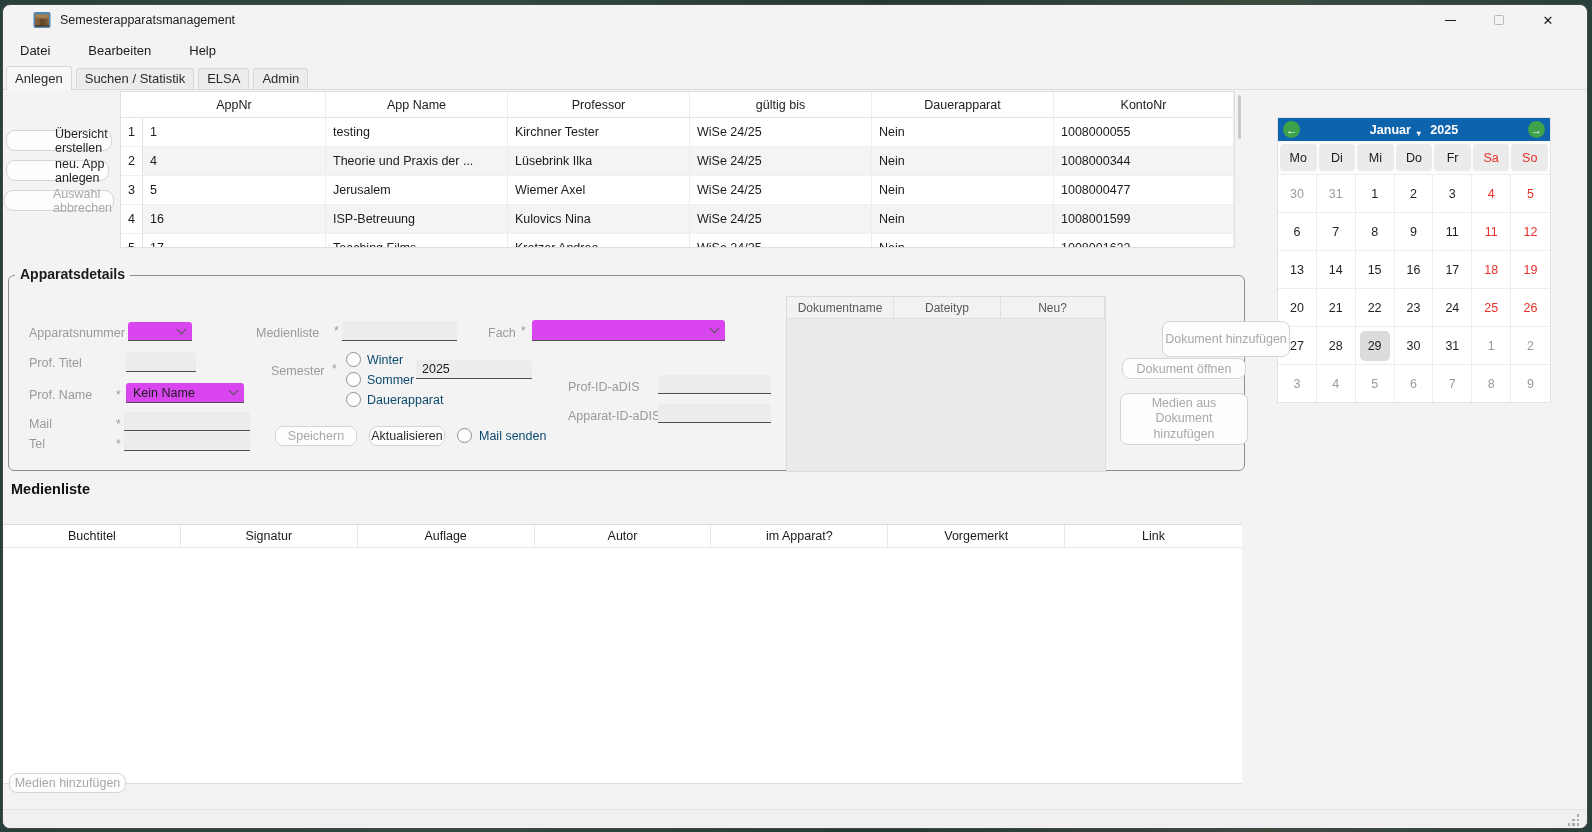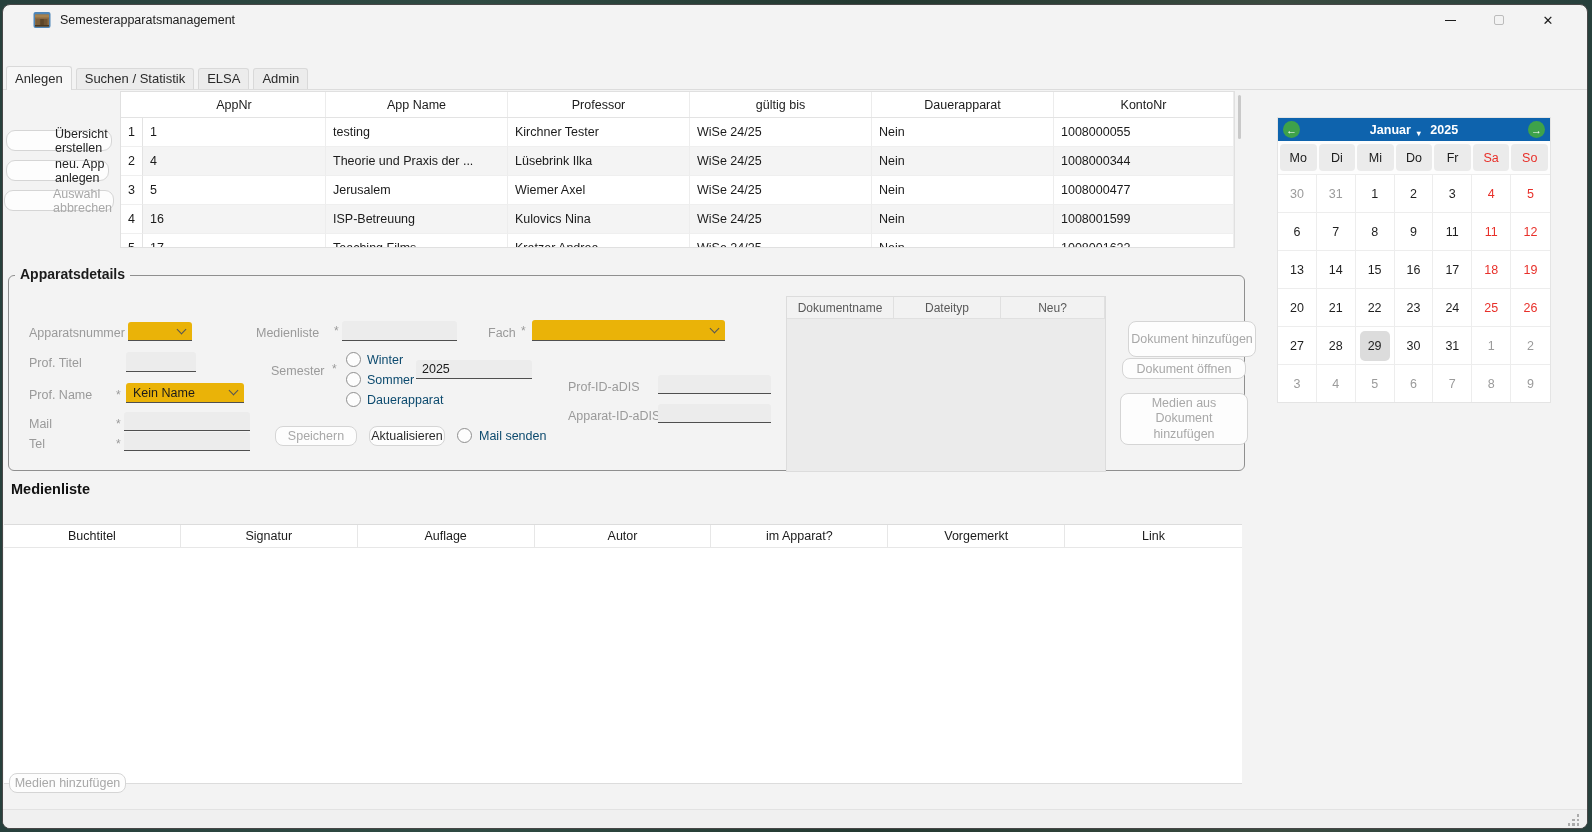--- a/index.html
+++ b/index.html
@@ -44,21 +44,21 @@
   .trow.alt { background:#f4f4f4; }
   .tcell { display:flex; align-items:center; padding-left:7px; font-size:12.5px; border-right:1px solid #ededed; border-bottom:1px solid #efefef; overflow:hidden; white-space:nowrap; }
   .tcell.rownum { justify-content:center; padding-left:0; background:#fff; border-right:1px solid #e3e3e3; }
   .vscroll { position:absolute; left:1235px; top:90px; width:3px; height:44px; background:#c9c9c9; border-radius:2px; }
   
   .groupbox { position:absolute; left:5px; top:270px; width:1237px; height:196px; border:1px solid #8f8f8f; border-radius:6px; }
   .gb-title { position:absolute; left:6px; top:-10px; background:#f3f3f3; padding:0 5px; font-weight:bold; font-size:14px; color:#1b1b1b; }
   .flabel { position:absolute; font-size:12.5px; color:#9a9a9a; white-space:nowrap; }
   .star { position:absolute; font-size:12px; color:#9a9a9a; }
   .tin { position:absolute; background:#ececec; border:none; border-bottom:1px solid #4f4f4f; border-radius:3px 3px 0 0; font-family:"Liberation Sans",sans-serif; font-size:12.5px; color:#1b1b1b; padding:0 6px; outline:none; }
-  .combo { position:absolute; background:#eab308; border-bottom:1px solid #4f4f4f; border-radius:3px 3px 0 0; display:flex; align-items:center; justify-content:space-between; padding:0 7px; font-size:12.5px; color:#1b1b1b;gap:32px; }
+  .combo { position:absolute; background:#d946ef; border-bottom:1px solid #4f4f4f; border-radius:3px 3px 0 0; display:flex; align-items:center; justify-content:space-between; padding:0 7px; font-size:12.5px; color:#1b1b1b;gap:32px; }
   .chev { width:7px; height:7px; border-right:1.4px solid #555; border-bottom:1.4px solid #555; transform:rotate(45deg); margin-top:-4px; flex:0 0 auto; }
   .radio { position:absolute; width:15px; height:15px; border:1px solid #8f8f8f; border-radius:8px; background:#fdfdfd; }
   .rlabel { position:absolute; font-size:12.5px; color:#0c4a6e; }
   .btn { position:absolute; background:#fdfdfd; border:1px solid #d5d5d5; border-radius:8px; font-size:12.5px; display:flex; align-items:center; justify-content:center; text-align:center; color:#2b2b2b; }
   .btn.dis { color:#a8a8a8; }
   
   .doctable { position:absolute; left:777px; top:20px; width:320px; height:176px; background:#ebebeb; border:1px solid #dcdcdc; }
   .dochead { display:grid; grid-template-columns:107px 107px 104px; height:22px; background:#f2f2f2; border-bottom:1px solid #e0e0e0; }
   .dochcell { display:flex; align-items:center; justify-content:center; font-size:12px; color:#5a5a5a; border-right:1px solid #e0e0e0; }
   
@@ -111,20 +111,25 @@
         <span class="min-glyph"></span>
       </div>
     <div class="winctl ctl-max">
         <span class="max-glyph"></span>
       </div>
     <div class="winctl ctl-close">
         <span>✕</span>
       </div>
   </div>
 
+  <div class="menubar">
+    <span class="menu-item">Datei</span>
+    <span class="menu-item">Bearbeiten</span>
+    <span class="menu-item">Help</span>
+  </div>
 
   <div class="tabbar">
     <div class="tab active">Anlegen</div>
     <div class="tab">Suchen / Statistik</div>
     <div class="tab">ELSA</div>
     <div class="tab">Admin</div>
   </div>
 
   <div class="side-btn" style="left:3px; top:125px; width:106px;">Übersicht erstellen</div>
   <div class="side-btn" style="left:3px; top:155px; width:103px;">neu. App anlegen</div>
@@ -402,21 +407,21 @@
     <span class="radio" style="left:448px; top:152px;"></span>
     <span class="rlabel" style="left:470px; top:153px;">Mail senden</span>
 
     <div class="doctable">
       <div class="dochead">
         <div class="dochcell">Dokumentname</div>
         <div class="dochcell">Dateityp</div>
         <div class="dochcell">Neu?</div>
       </div>
     </div>
-    <div class="btn dis" style="left:1119px; top:45px; width:128px; height:36px;">Dokument hinzufügen</div>
+    <div class="btn dis" style="left:1153px; top:45px; width:128px; height:36px;">Dokument hinzufügen</div>
     <div class="btn dis" style="left:1113px; top:82px; width:124px; height:21px;">Dokument öffnen</div>
     <div class="btn dis" style="left:1111px; top:117px; width:128px; height:52px; padding:0 8px; line-height:1.25;">Medien aus Dokument hinzufügen</div>
   </div>
 
   <div class="medtitle">Medienliste</div>
   <div class="medtable">
     <div class="medhead">
       <div class="medhcell">Buchtitel</div>
       <div class="medhcell">Signatur</div>
       <div class="medhcell">Auflage</div>

